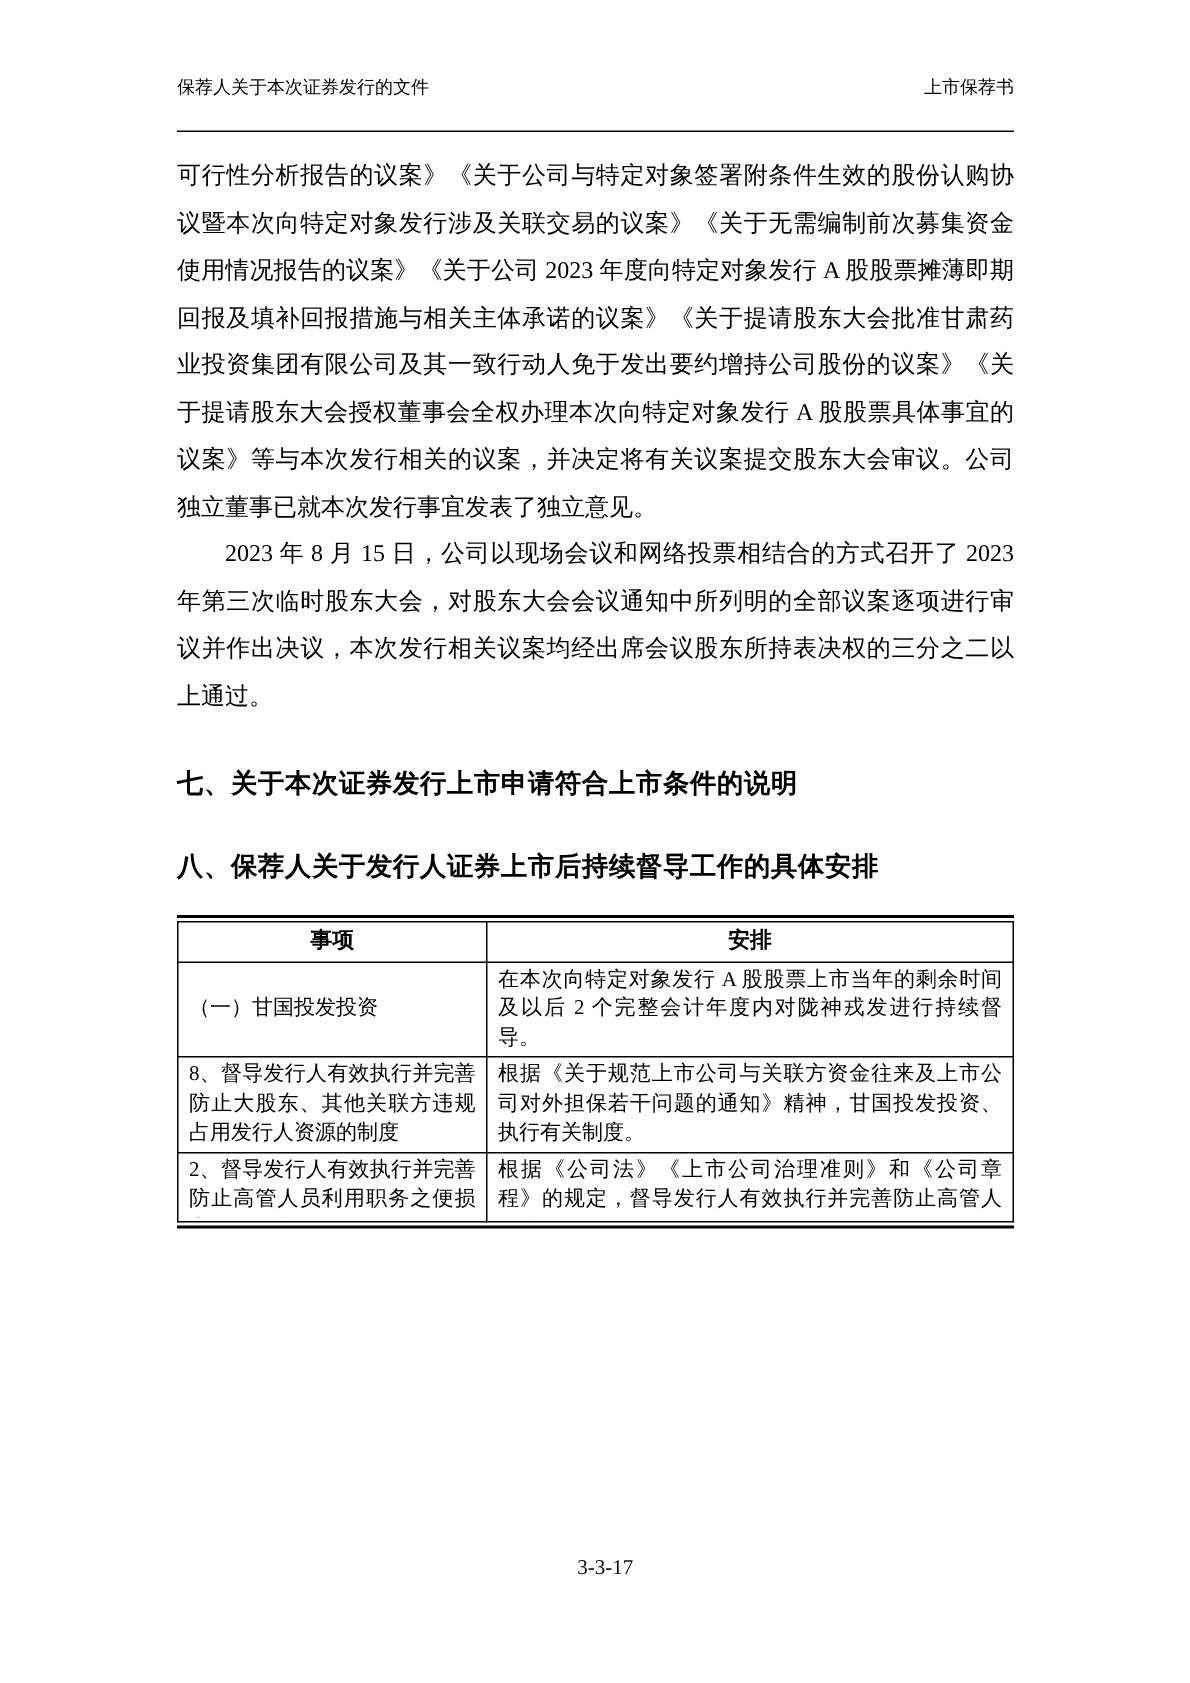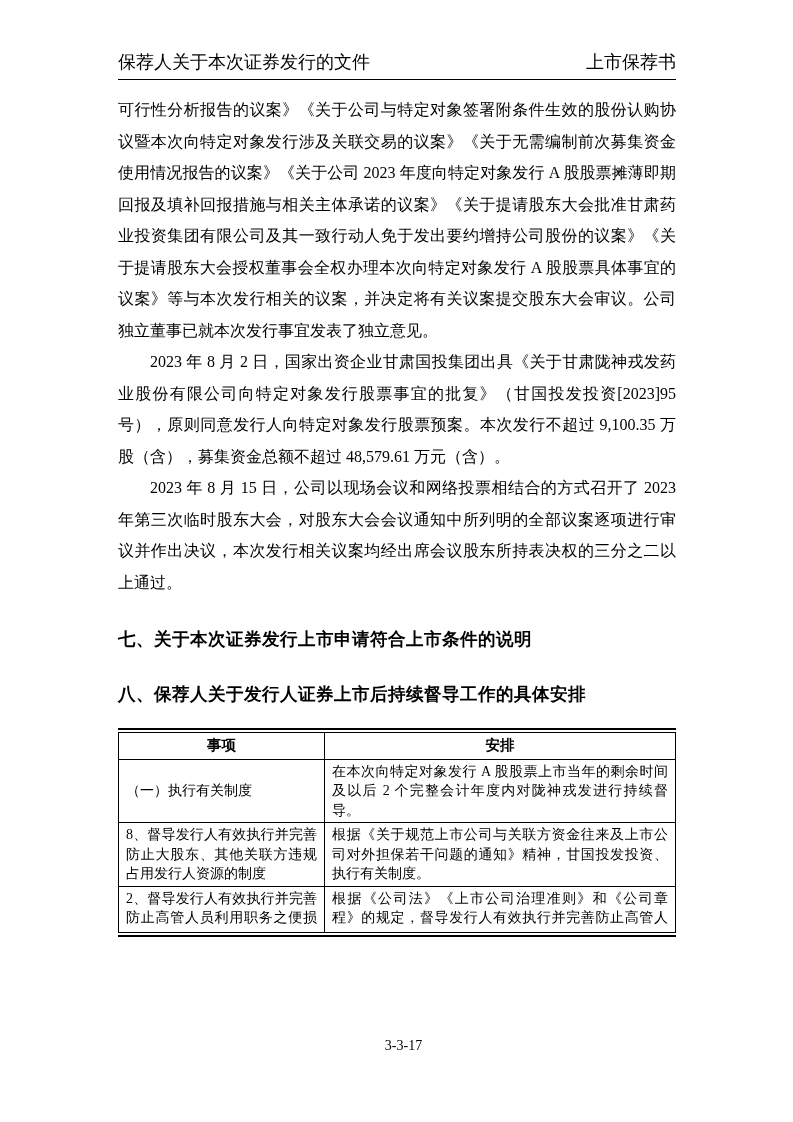--- a/index.html
+++ b/index.html
@@ -12,37 +12,37 @@
     box-sizing: border-box;
     padding: 50px 117px 0 118px;
     font-family: "Liberation Serif", "DejaVu Serif", serif;
     color: #000000;
     overflow: hidden;
   }
   
   .page-header {
     display: flex;
     justify-content: space-between;
-    font-size: 18px;
-    padding-bottom: 5px;
+    font-size: 12px;
+    padding-bottom: 20px;
     border-bottom: 1.5px solid #000;
   }
   
   .content {
     margin-top: 14px;
     font-size: 16px;
     line-height: 31.5px;
     text-align: justify;
     text-justify: inter-ideograph;
   }
   .content p { margin: 0; }
   .content p.indent { text-indent: 2em; }
   .section-heading {
     margin: 29px 0 16px 0;
-    font-family: Liberation Mono, monospace;
+    font-family: Liberation Serif, serif;
     font-weight: bold;
     font-size: 17.5px;
     letter-spacing: 0.5px;
     line-height: 26px;
     text-align: left;
     text-indent: 0;
   }
   
   .table-wrap {
     margin-top: 20px;
@@ -90,21 +90,20 @@
 
 <div class="page">
 
   <div class="page-header">
     <span>保荐人关于本次证券发行的文件</span>
     <span>上市保荐书</span>
   </div>
 
   <div class="content">
     <p>可行性分析报告的议案》《关于公司与特定对象签署附条件生效的股份认购协议暨本次向特定对象发行涉及关联交易的议案》《关于无需编制前次募集资金使用情况报告的议案》《关于公司 2023 年度向特定对象发行 A 股股票摊薄即期回报及填补回报措施与相关主体承诺的议案》《关于提请股东大会批准甘肃药业投资集团有限公司及其一致行动人免于发出要约增持公司股份的议案》《关于提请股东大会授权董事会全权办理本次向特定对象发行 A 股股票具体事宜的议案》等与本次发行相关的议案，并决定将有关议案提交股东大会审议。公司独立董事已就本次发行事宜发表了独立意见。</p>
-    <p class="indent">2023 年 8 月 2 日，国家出资企业甘肃国投集团出具《关于甘肃陇神戎发药业股份有限公司向特定对象发行股票事宜的批复》（甘国投发投资[2023]95 号），原则同意发行人向特定对象发行股票预案。本次发行不超过 9,100.35 万股（含），募集资金总额不超过 48,579.61 万元（含）。</p>
     <p class="indent">2023 年 8 月 15 日，公司以现场会议和网络投票相结合的方式召开了 2023 年第三次临时股东大会，对股东大会会议通知中所列明的全部议案逐项进行审议并作出决议，本次发行相关议案均经出席会议股东所持表决权的三分之二以上通过。</p>
 
     <h2 class="section-heading">七、关于本次证券发行上市申请符合上市条件的说明</h2>
 
 
     <h2 class="section-heading">八、保荐人关于发行人证券上市后持续督导工作的具体安排</h2>
 
     <div class="table-wrap">
       <table class="supervision">
         <colgroup>
@@ -112,21 +111,21 @@
             <col class="c2">
           </colgroup>
         <thead>
           <tr>
             <th>事项</th>
             <th>安排</th>
           </tr>
         </thead>
         <tbody>
           <tr>
-            <td class="mid">（一）执行有关制度</td>
+            <td class="mid">（一）甘国投发投资</td>
             <td>
               <div class="just">在本次向特定对象发行 A 股股票上市当年的剩余时间及以后 2 个完整会计年度内对陇神戎发进行持续督导。</div>
             </td>
           </tr>
           <tr>
             <td>
               <div class="just">8、督导发行人有效执行并完善防止大股东、其他关联方违规占用发行人资源的制度</div>
             </td>
             <td>
               <div class="just">根据《关于规范上市公司与关联方资金往来及上市公司对外担保若干问题的通知》精神，甘国投发投资、执行有关制度。</div>

